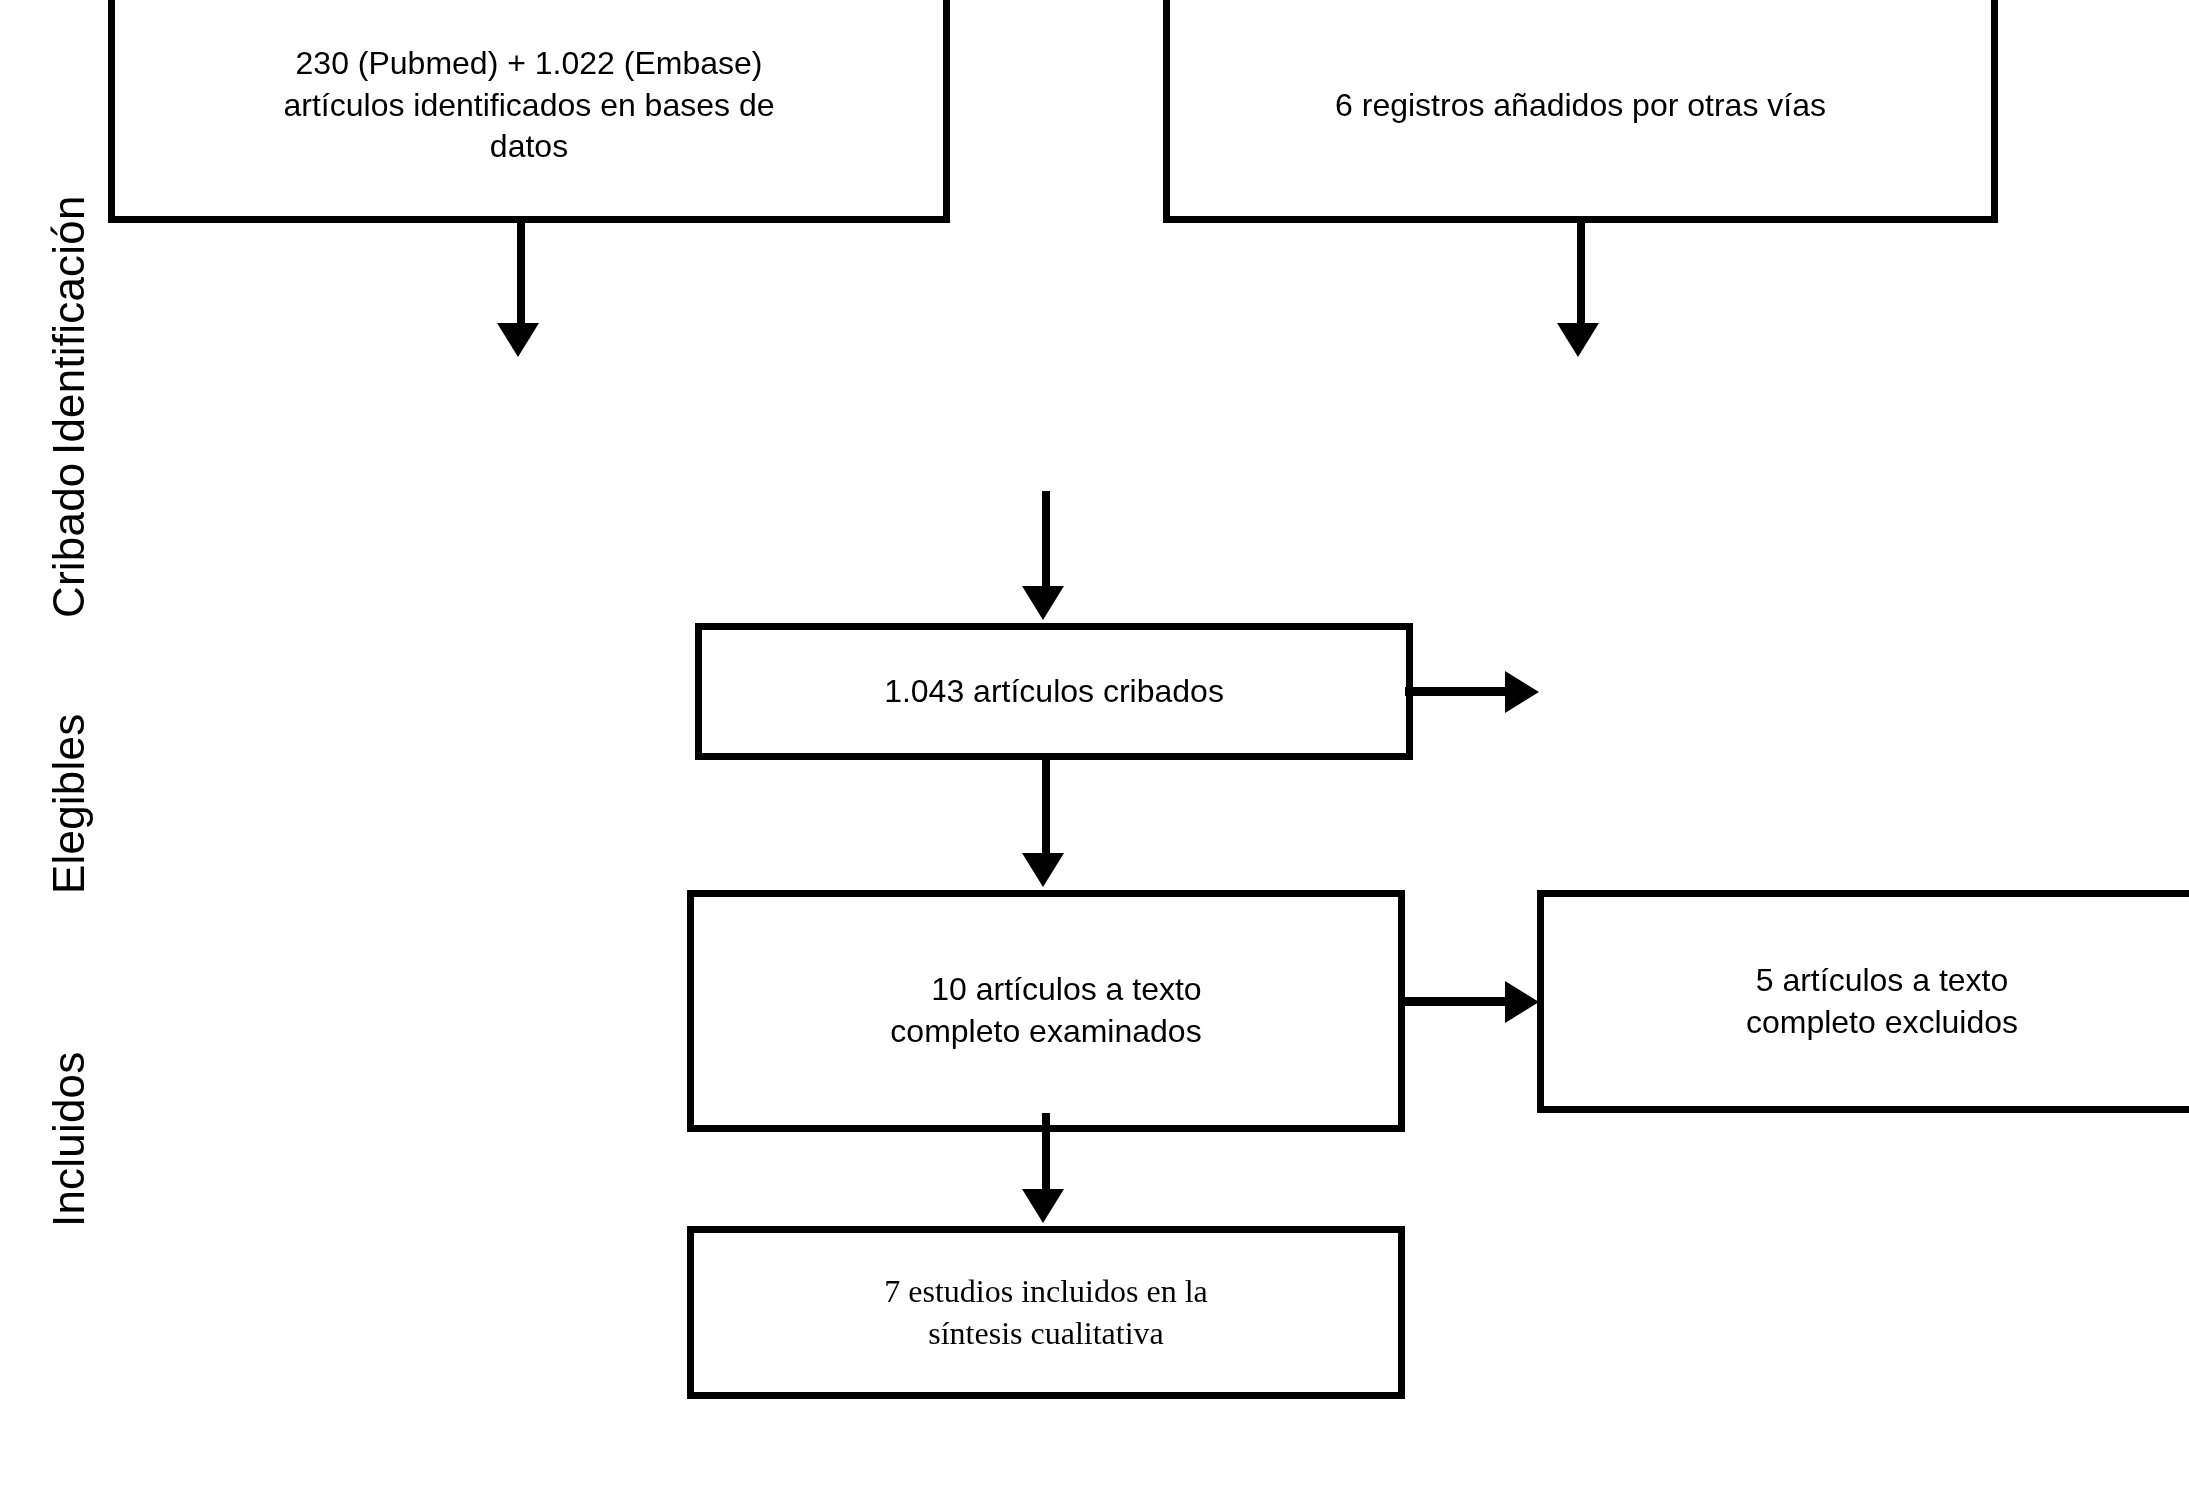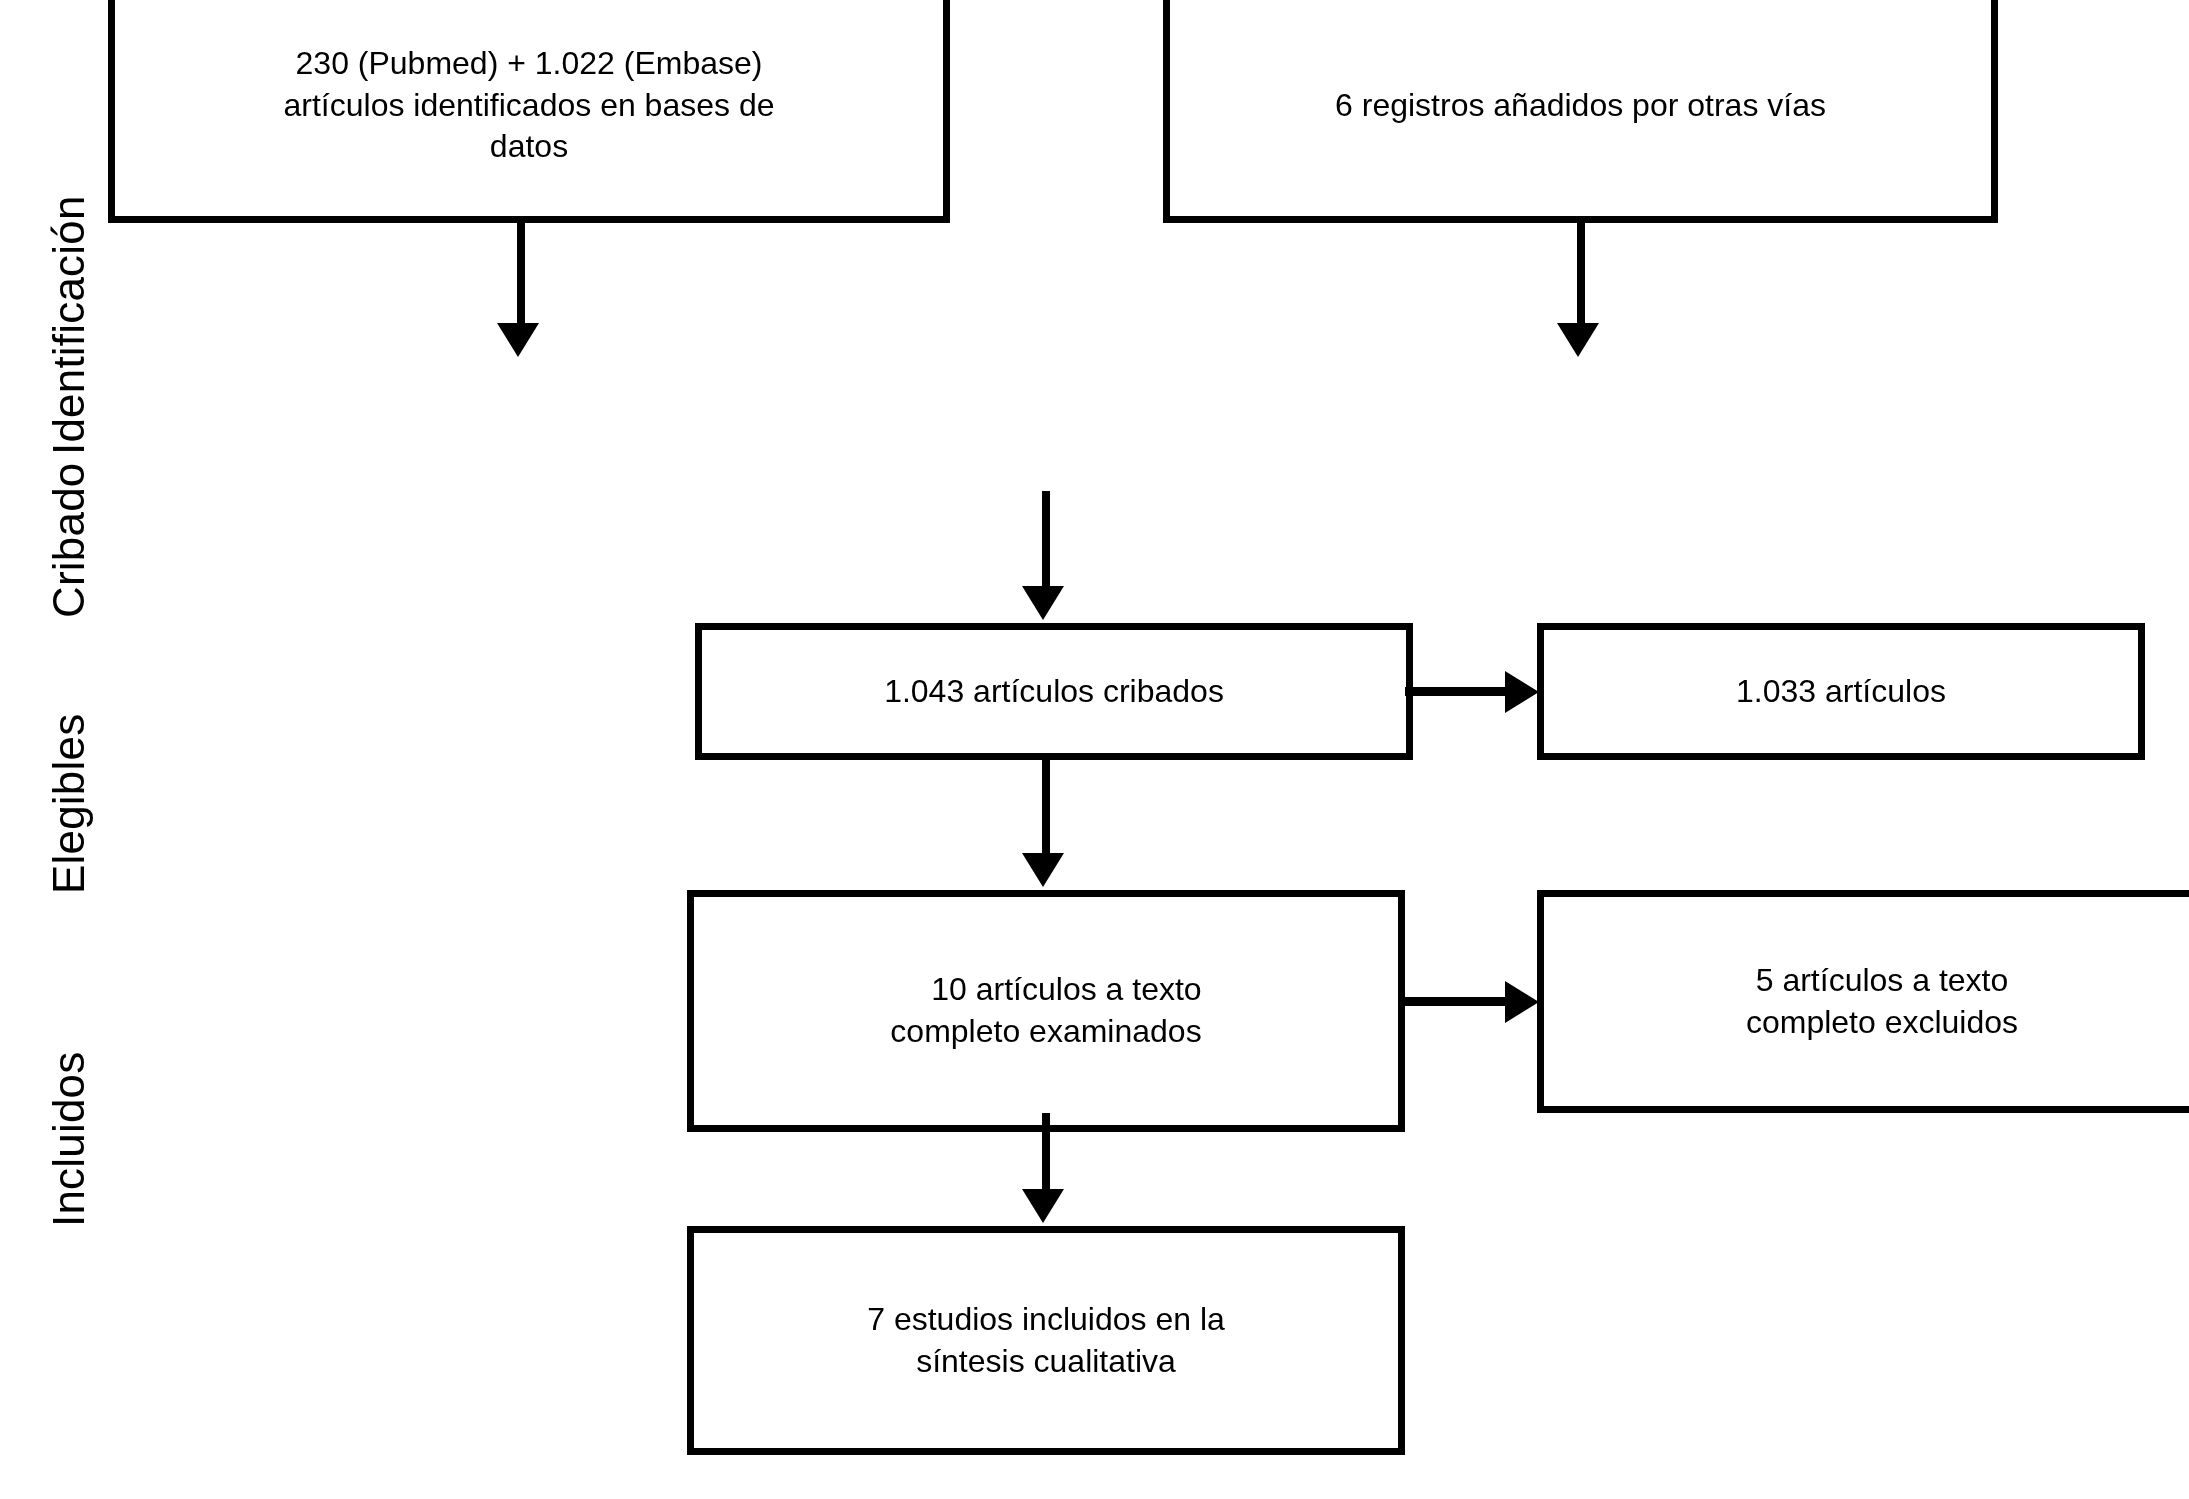--- a/index.html
+++ b/index.html
@@ -110,41 +110,38 @@
   <div class="vline" style="left:1042px; top:491px; height:99px;"></div>
   <div class="arrow-down" style="left:1022px; top:586px;"></div>
 
   <div class="box" style="left:687px; top:623px; width:718px; height:137px;margin-left:8px;">
     <span class="box-text">1.043 artículos cribados</span>
   </div>
 
   <div class="hline" style="left:1405px; top:687px; width:104px;"></div>
   <div class="arrow-right" style="left:1505px; top:671px;"></div>
 
-  <div class="box" style="left:1537px; top:623px; width:608px; height:137px;">
-    <span class="box-text">1.033 artículos</span>
-  </div>
 
   <div class="vline" style="left:1042px; top:760px; height:97px;"></div>
   <div class="arrow-down" style="left:1022px; top:853px;"></div>
 
   <div class="box" style="left:687px; top:890px; width:718px; height:242px;text-align:right;">
     <span class="box-text">10 artículos a texto
 completo examinados</span>
   </div>
 
   <div class="hline" style="left:1405px; top:997px; width:104px;"></div>
   <div class="arrow-right" style="left:1505px; top:981px;"></div>
 
   <div class="box" style="left:1537px; top:890px; width:690px; height:223px;">
     <span class="box-text">5 artículos a texto
 completo excluidos</span>
   </div>
 
   <div class="vline" style="left:1042px; top:1113px; height:80px;"></div>
   <div class="arrow-down" style="left:1022px; top:1189px;"></div>
 
-  <div class="box" style="left:687px; top:1226px; width:718px; height:229px;">
+  <div class="box" style="left:687px; top:1226px; width:718px; height:173px;font-family:Liberation Serif, serif;">
     <span class="box-text">7 estudios incluidos en la
 síntesis cualitativa</span>
   </div>
 
 </div>
 
 </body></html>

